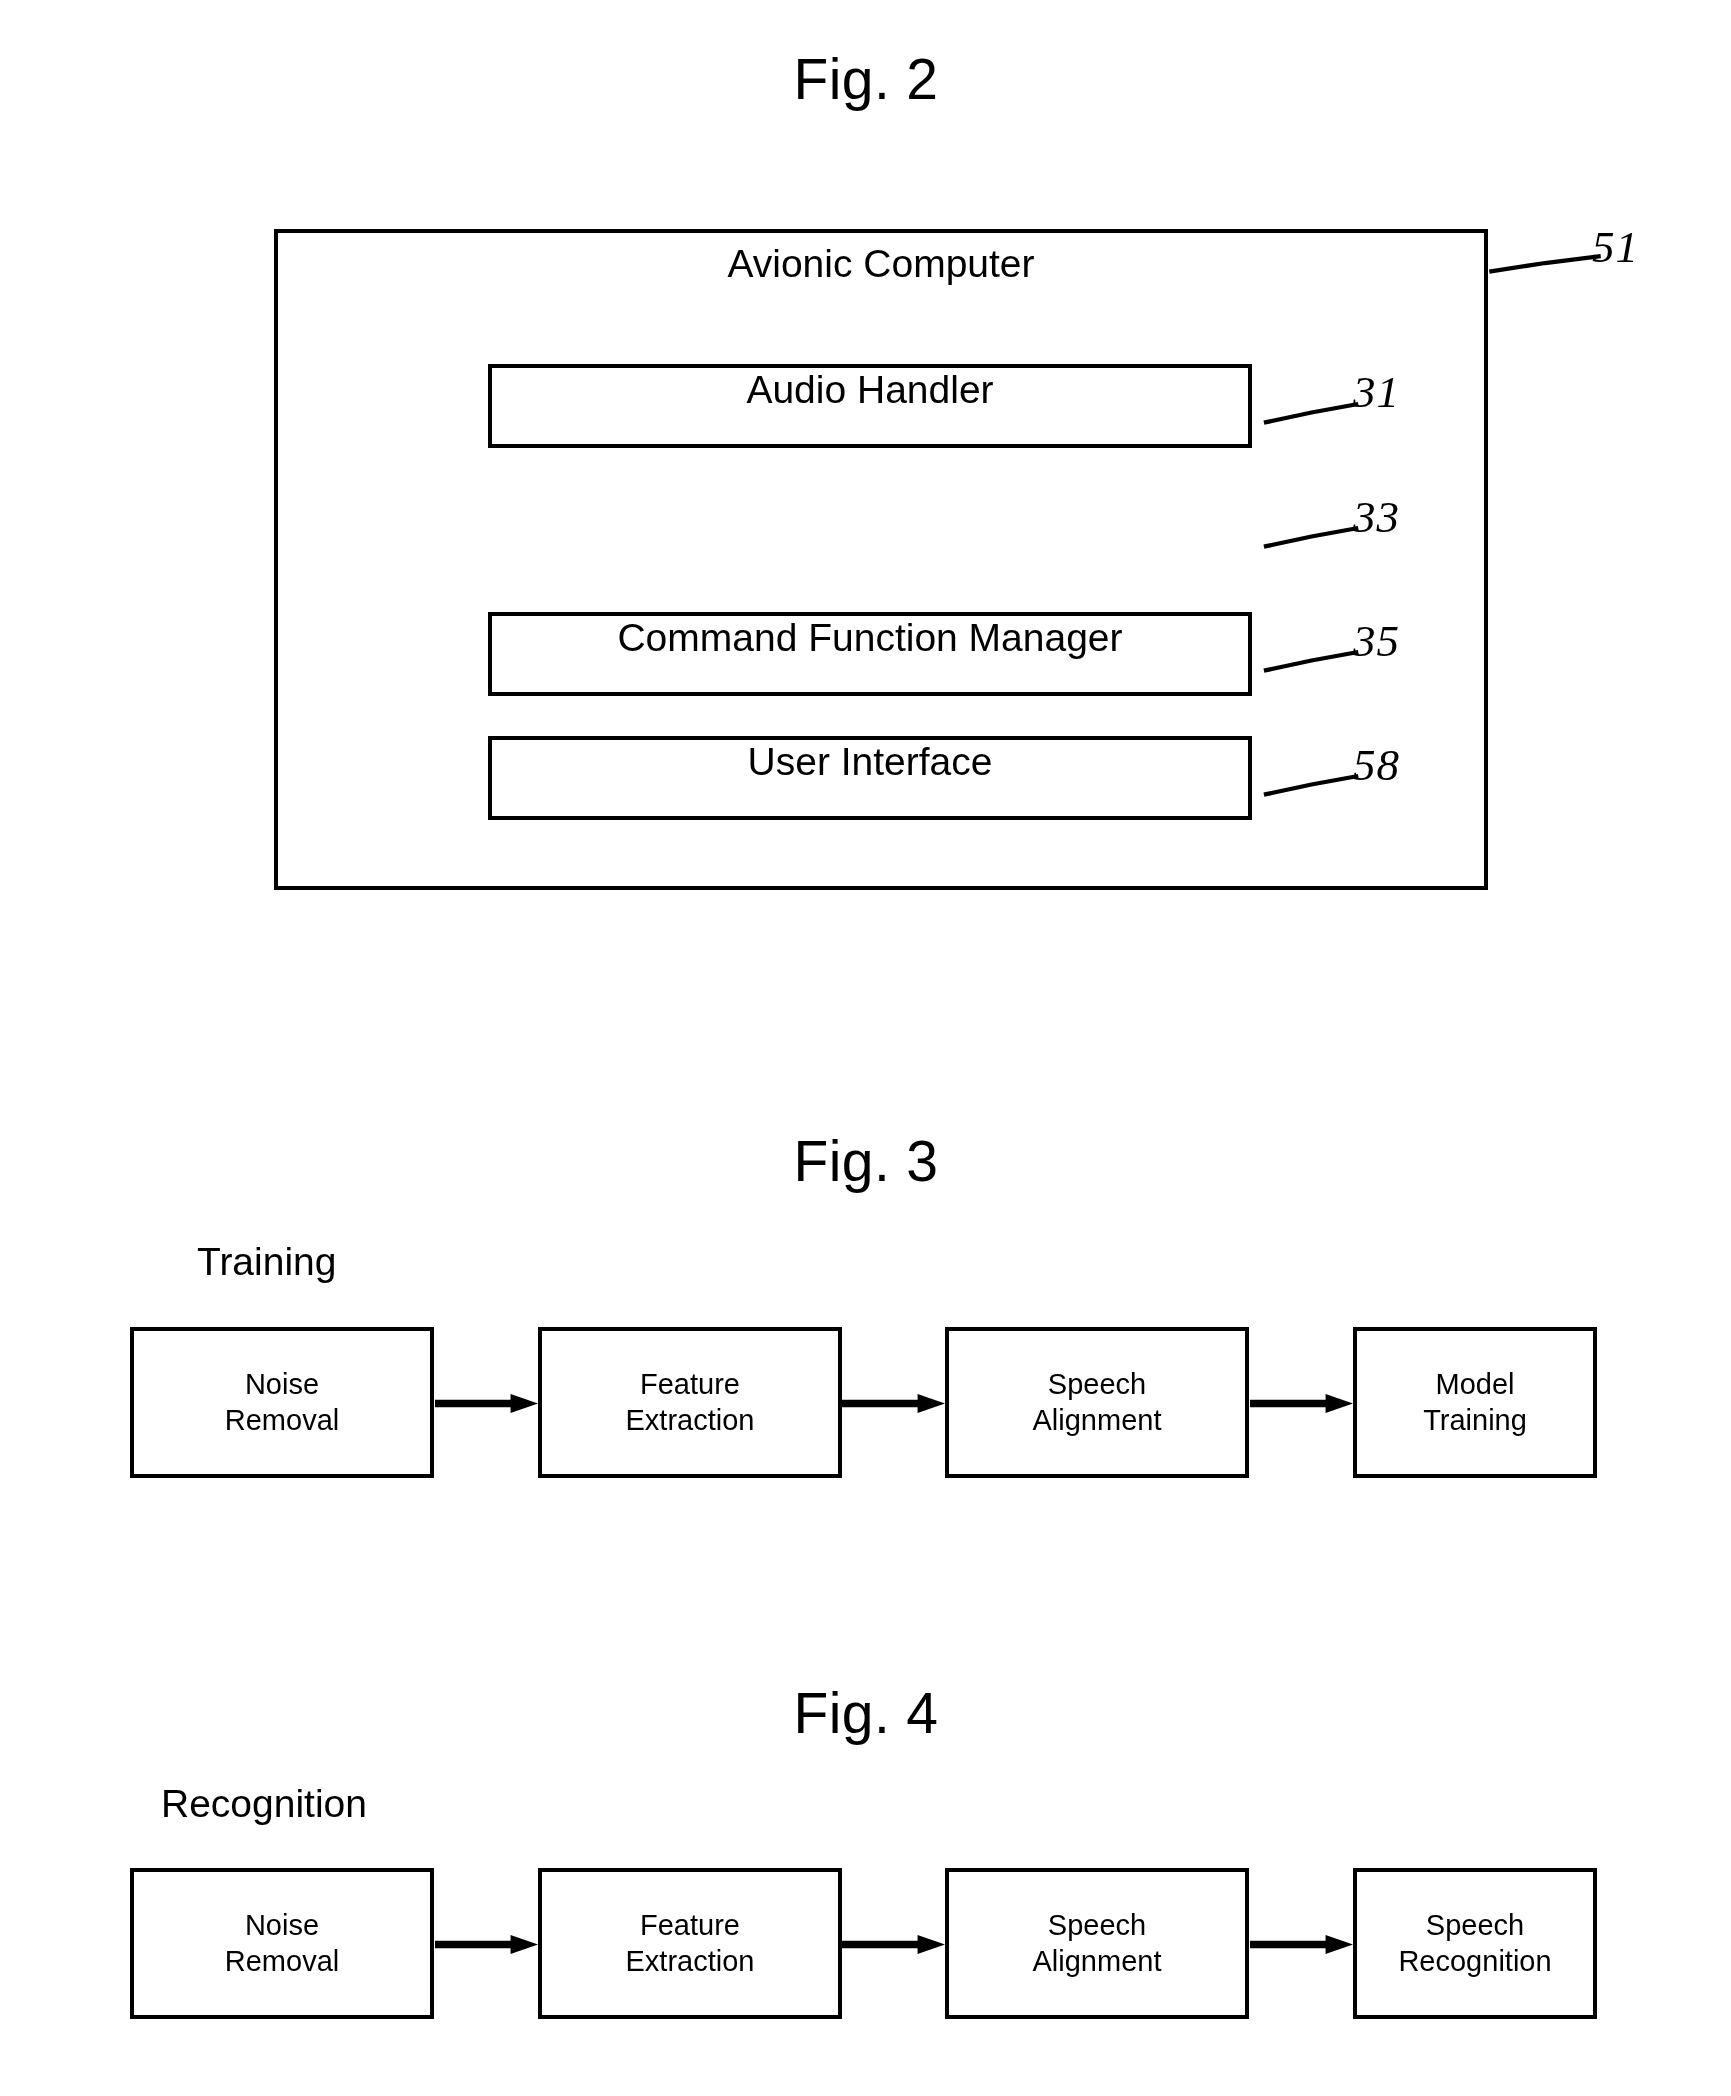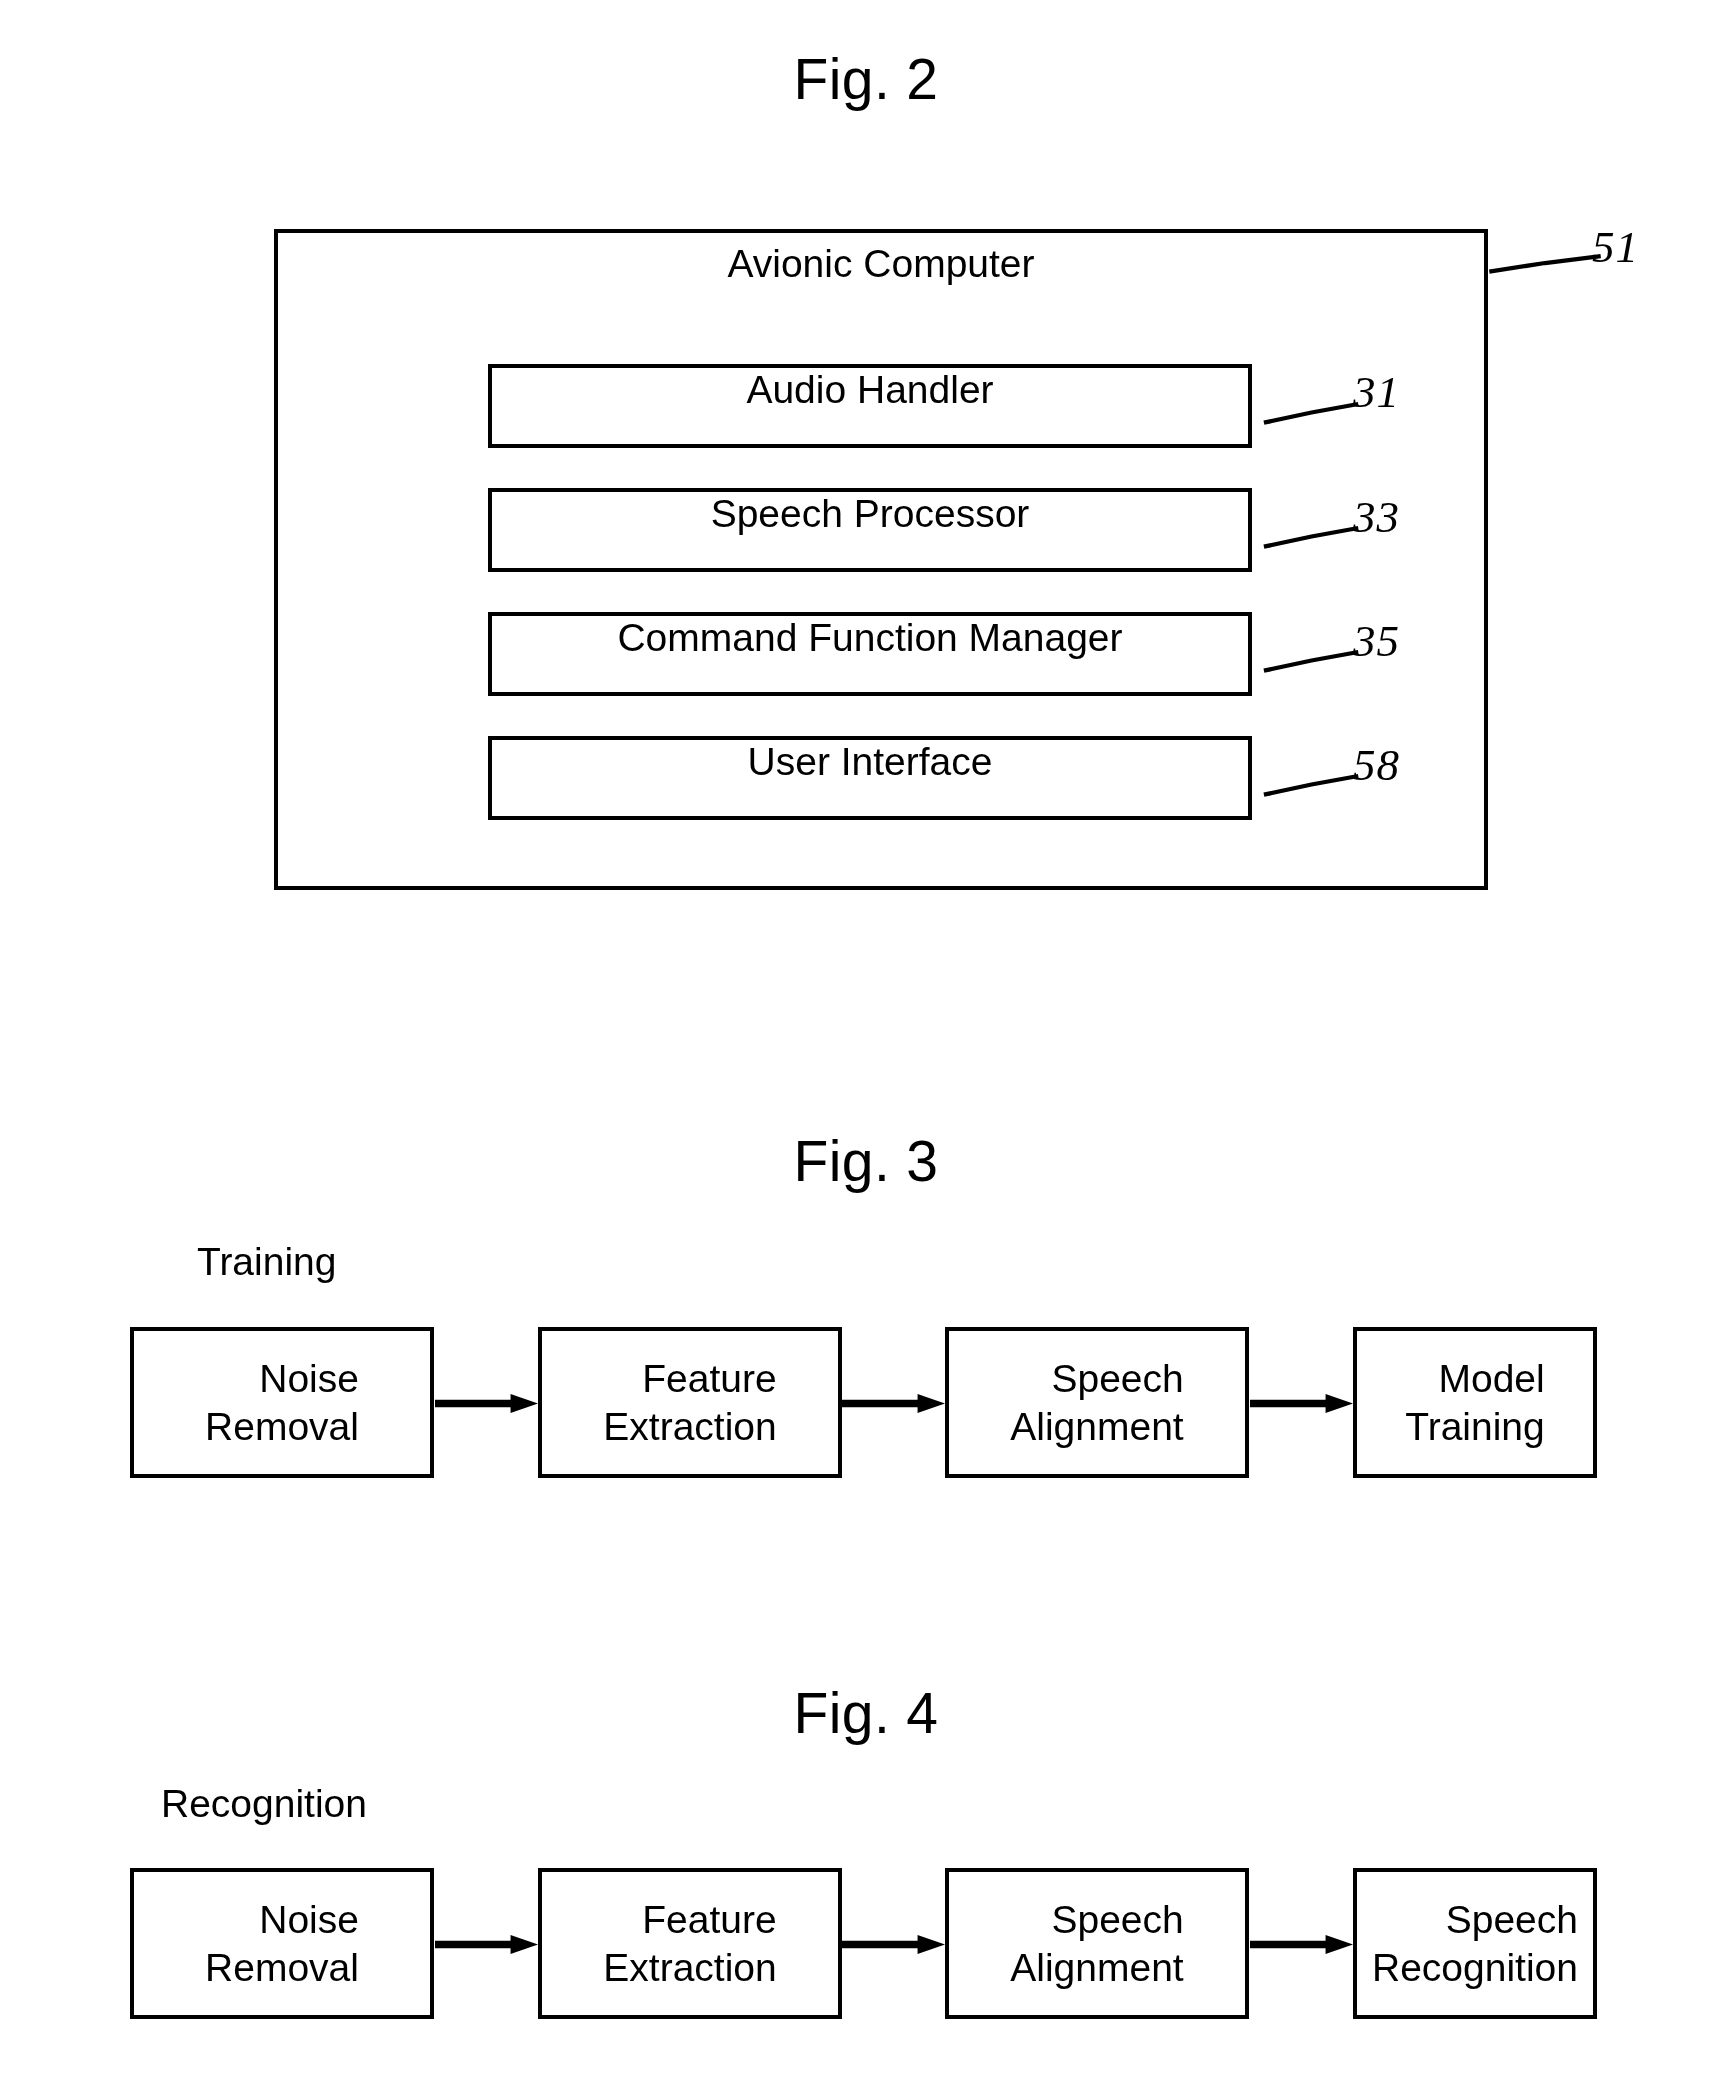--- a/index.html
+++ b/index.html
@@ -110,23 +110,23 @@
     top: 0;
     height: 151px;
     border: 4.3px solid #000;
     box-sizing: border-box;
     background: #fff;
     display: flex;
     align-items: center;
     justify-content: center;
   }
   .flow-box .box-label {
-    font-size: 39px;
+    font-size: 29px;
     line-height: 1.22;
-    text-align: right;
+    text-align: center;
     white-space: pre-line;
   }
   .flow-pos-0 { left: 130px;  width: 304px; }
   .flow-pos-1 { left: 538px;  width: 304px; }
   .flow-pos-2 { left: 945px; width: 304px; }
   .flow-pos-3 { left: 1353px; width: 244px; }
 
   .flow-arrow {
     position: absolute;
     top: 67px;
@@ -162,23 +162,20 @@
   <div class="ref-num" id="ref-51">51</div>
 
   <div class="fig2-inner-box" id="fig2-box-audio-handler">
     <span class="box-label">Audio Handler</span>
   </div>
   <svg class="leader" style="left:1260px; top:387px; width:103px; height:51px;" viewBox="0 0 120 60" width="103" height="51">
     <polyline points="4,42 60,30 115,20" fill="none" stroke="#000" stroke-width="5"></polyline>
   </svg>
   <div class="ref-num" id="ref-31">31</div>
 
-  <div class="fig2-inner-box" id="fig2-box-speech-processor">
-    <span class="box-label">Speech Processor</span>
-  </div>
   <svg class="leader" style="left:1260px; top:511px; width:103px; height:51px;" viewBox="0 0 120 60" width="103" height="51">
     <polyline points="4,42 60,30 115,20" fill="none" stroke="#000" stroke-width="5"></polyline>
   </svg>
   <div class="ref-num" id="ref-33">33</div>
 
   <div class="fig2-inner-box" id="fig2-box-command-function-manager">
     <span class="box-label">Command Function Manager</span>
   </div>
   <svg class="leader" style="left:1260px; top:635px; width:103px; height:51px;" viewBox="0 0 120 60" width="103" height="51">
     <polyline points="4,42 60,30 115,20" fill="none" stroke="#000" stroke-width="5"></polyline>

